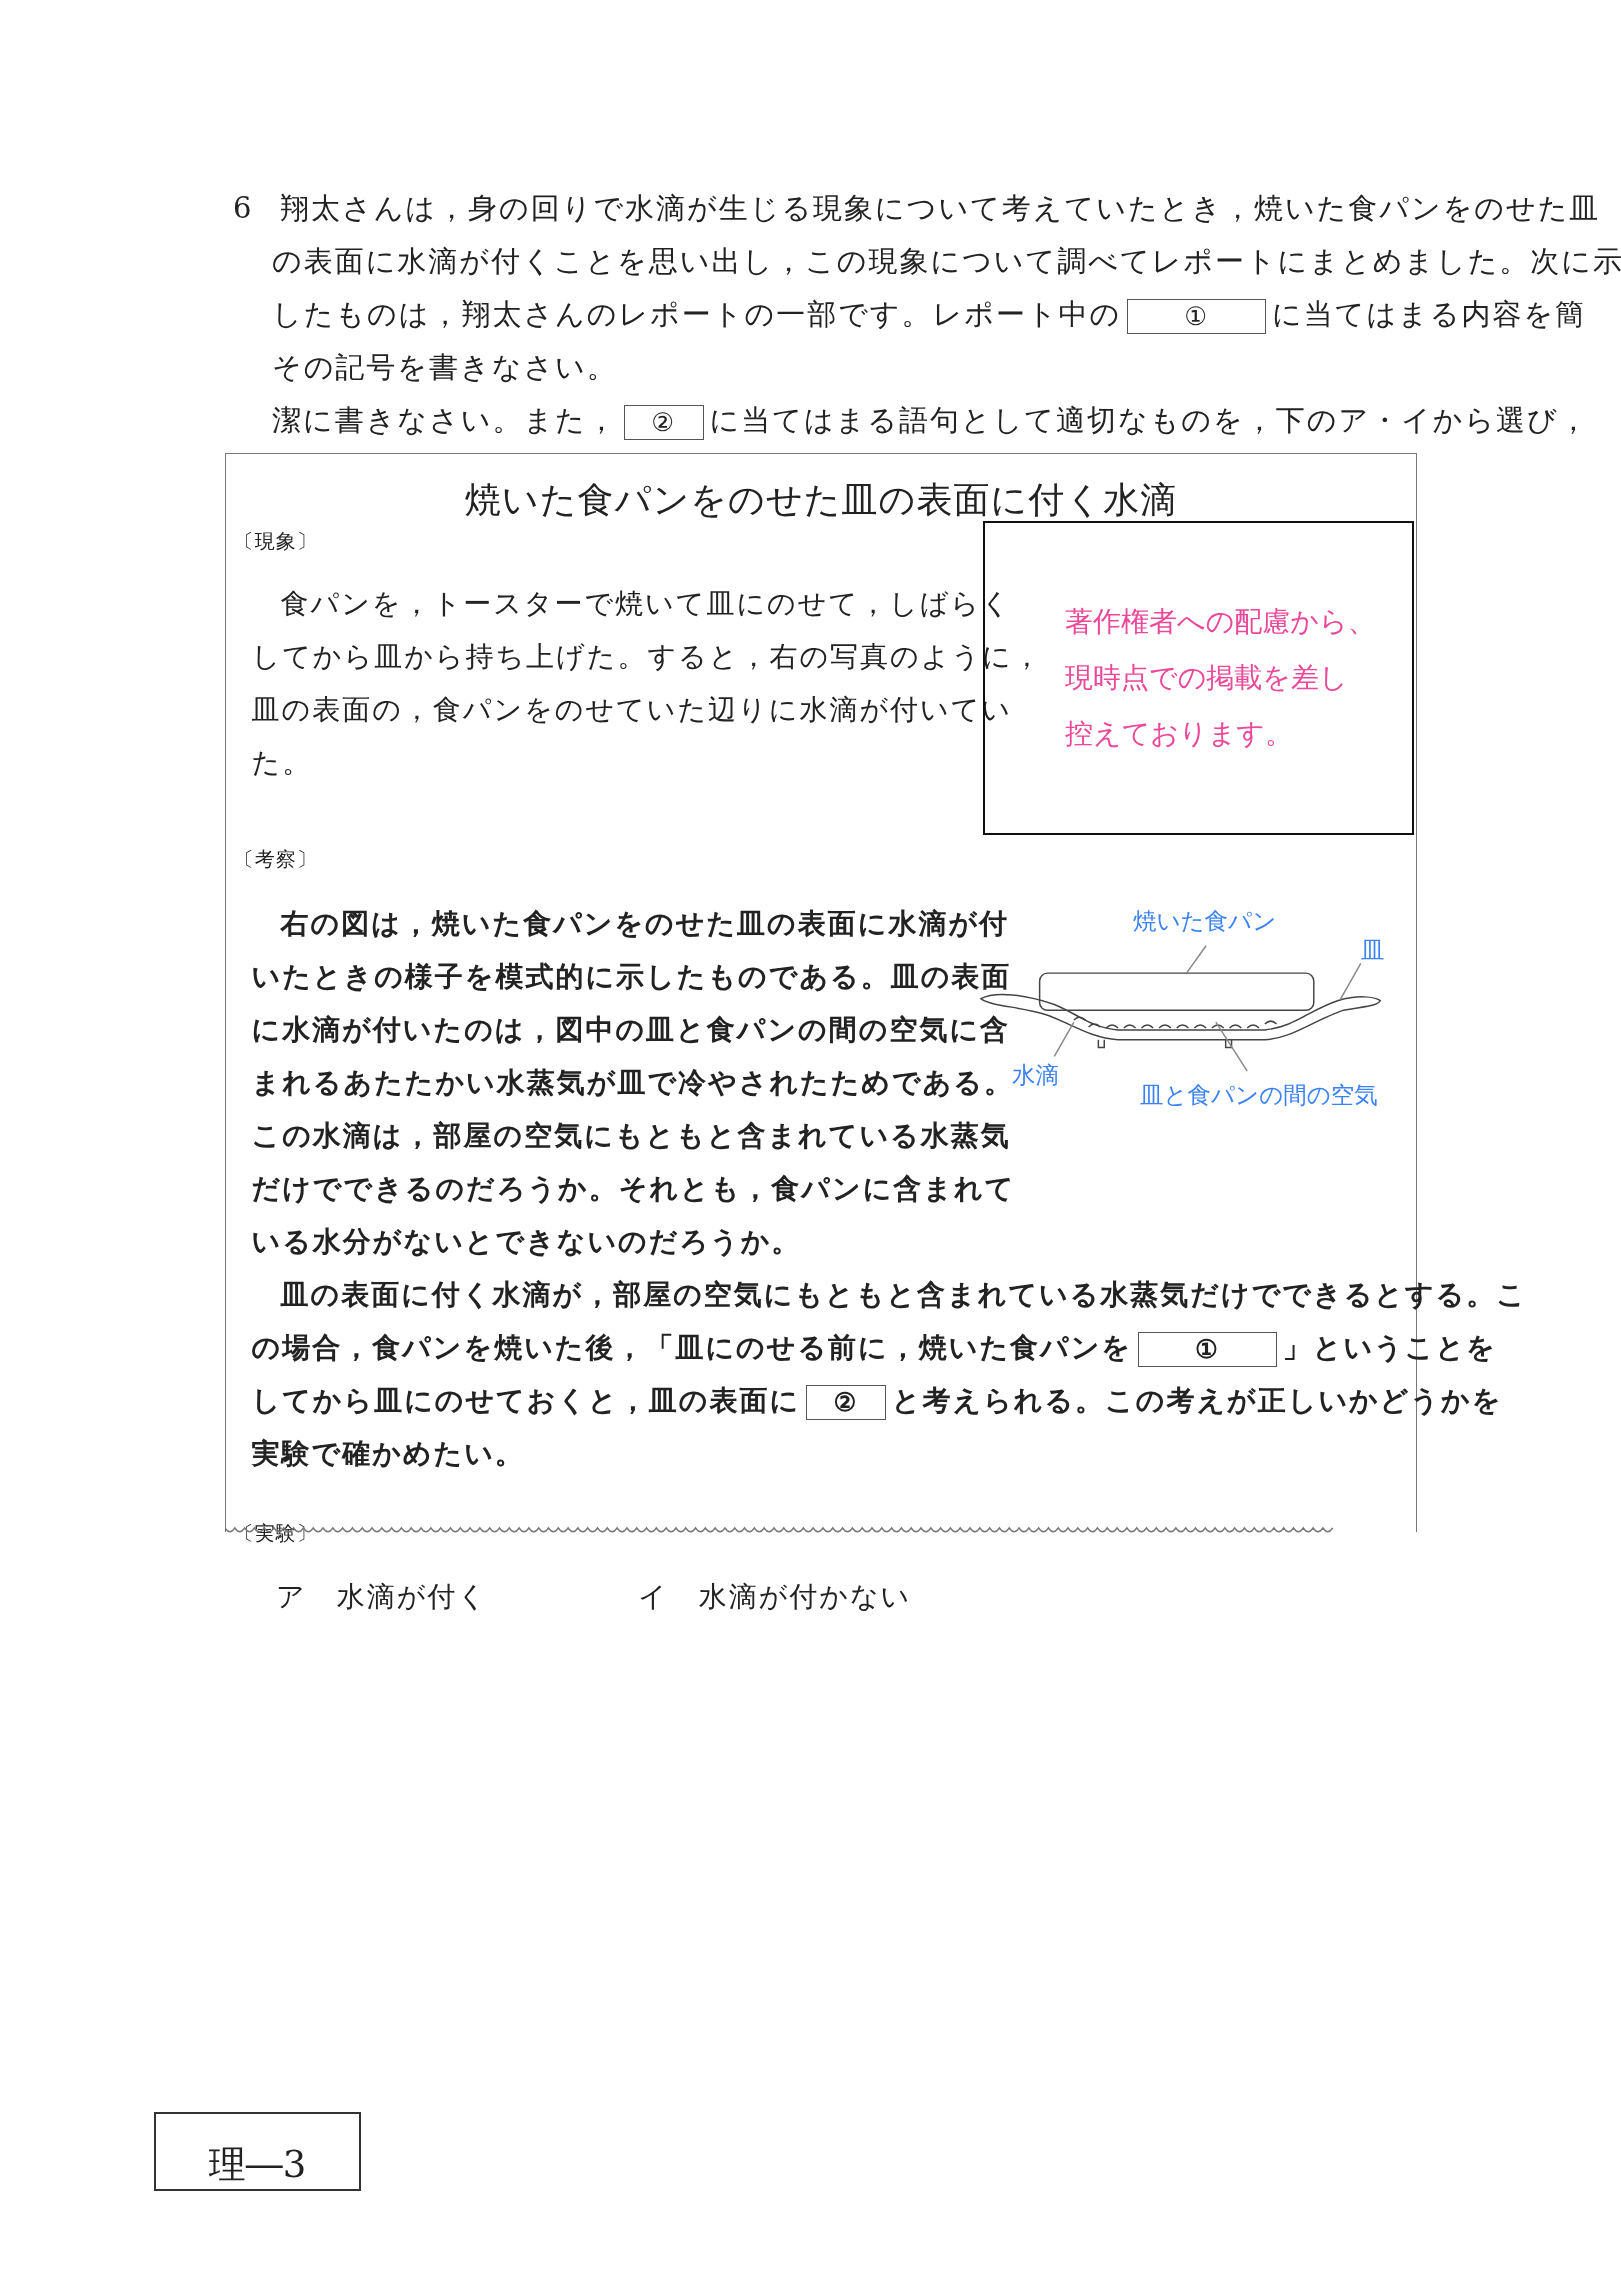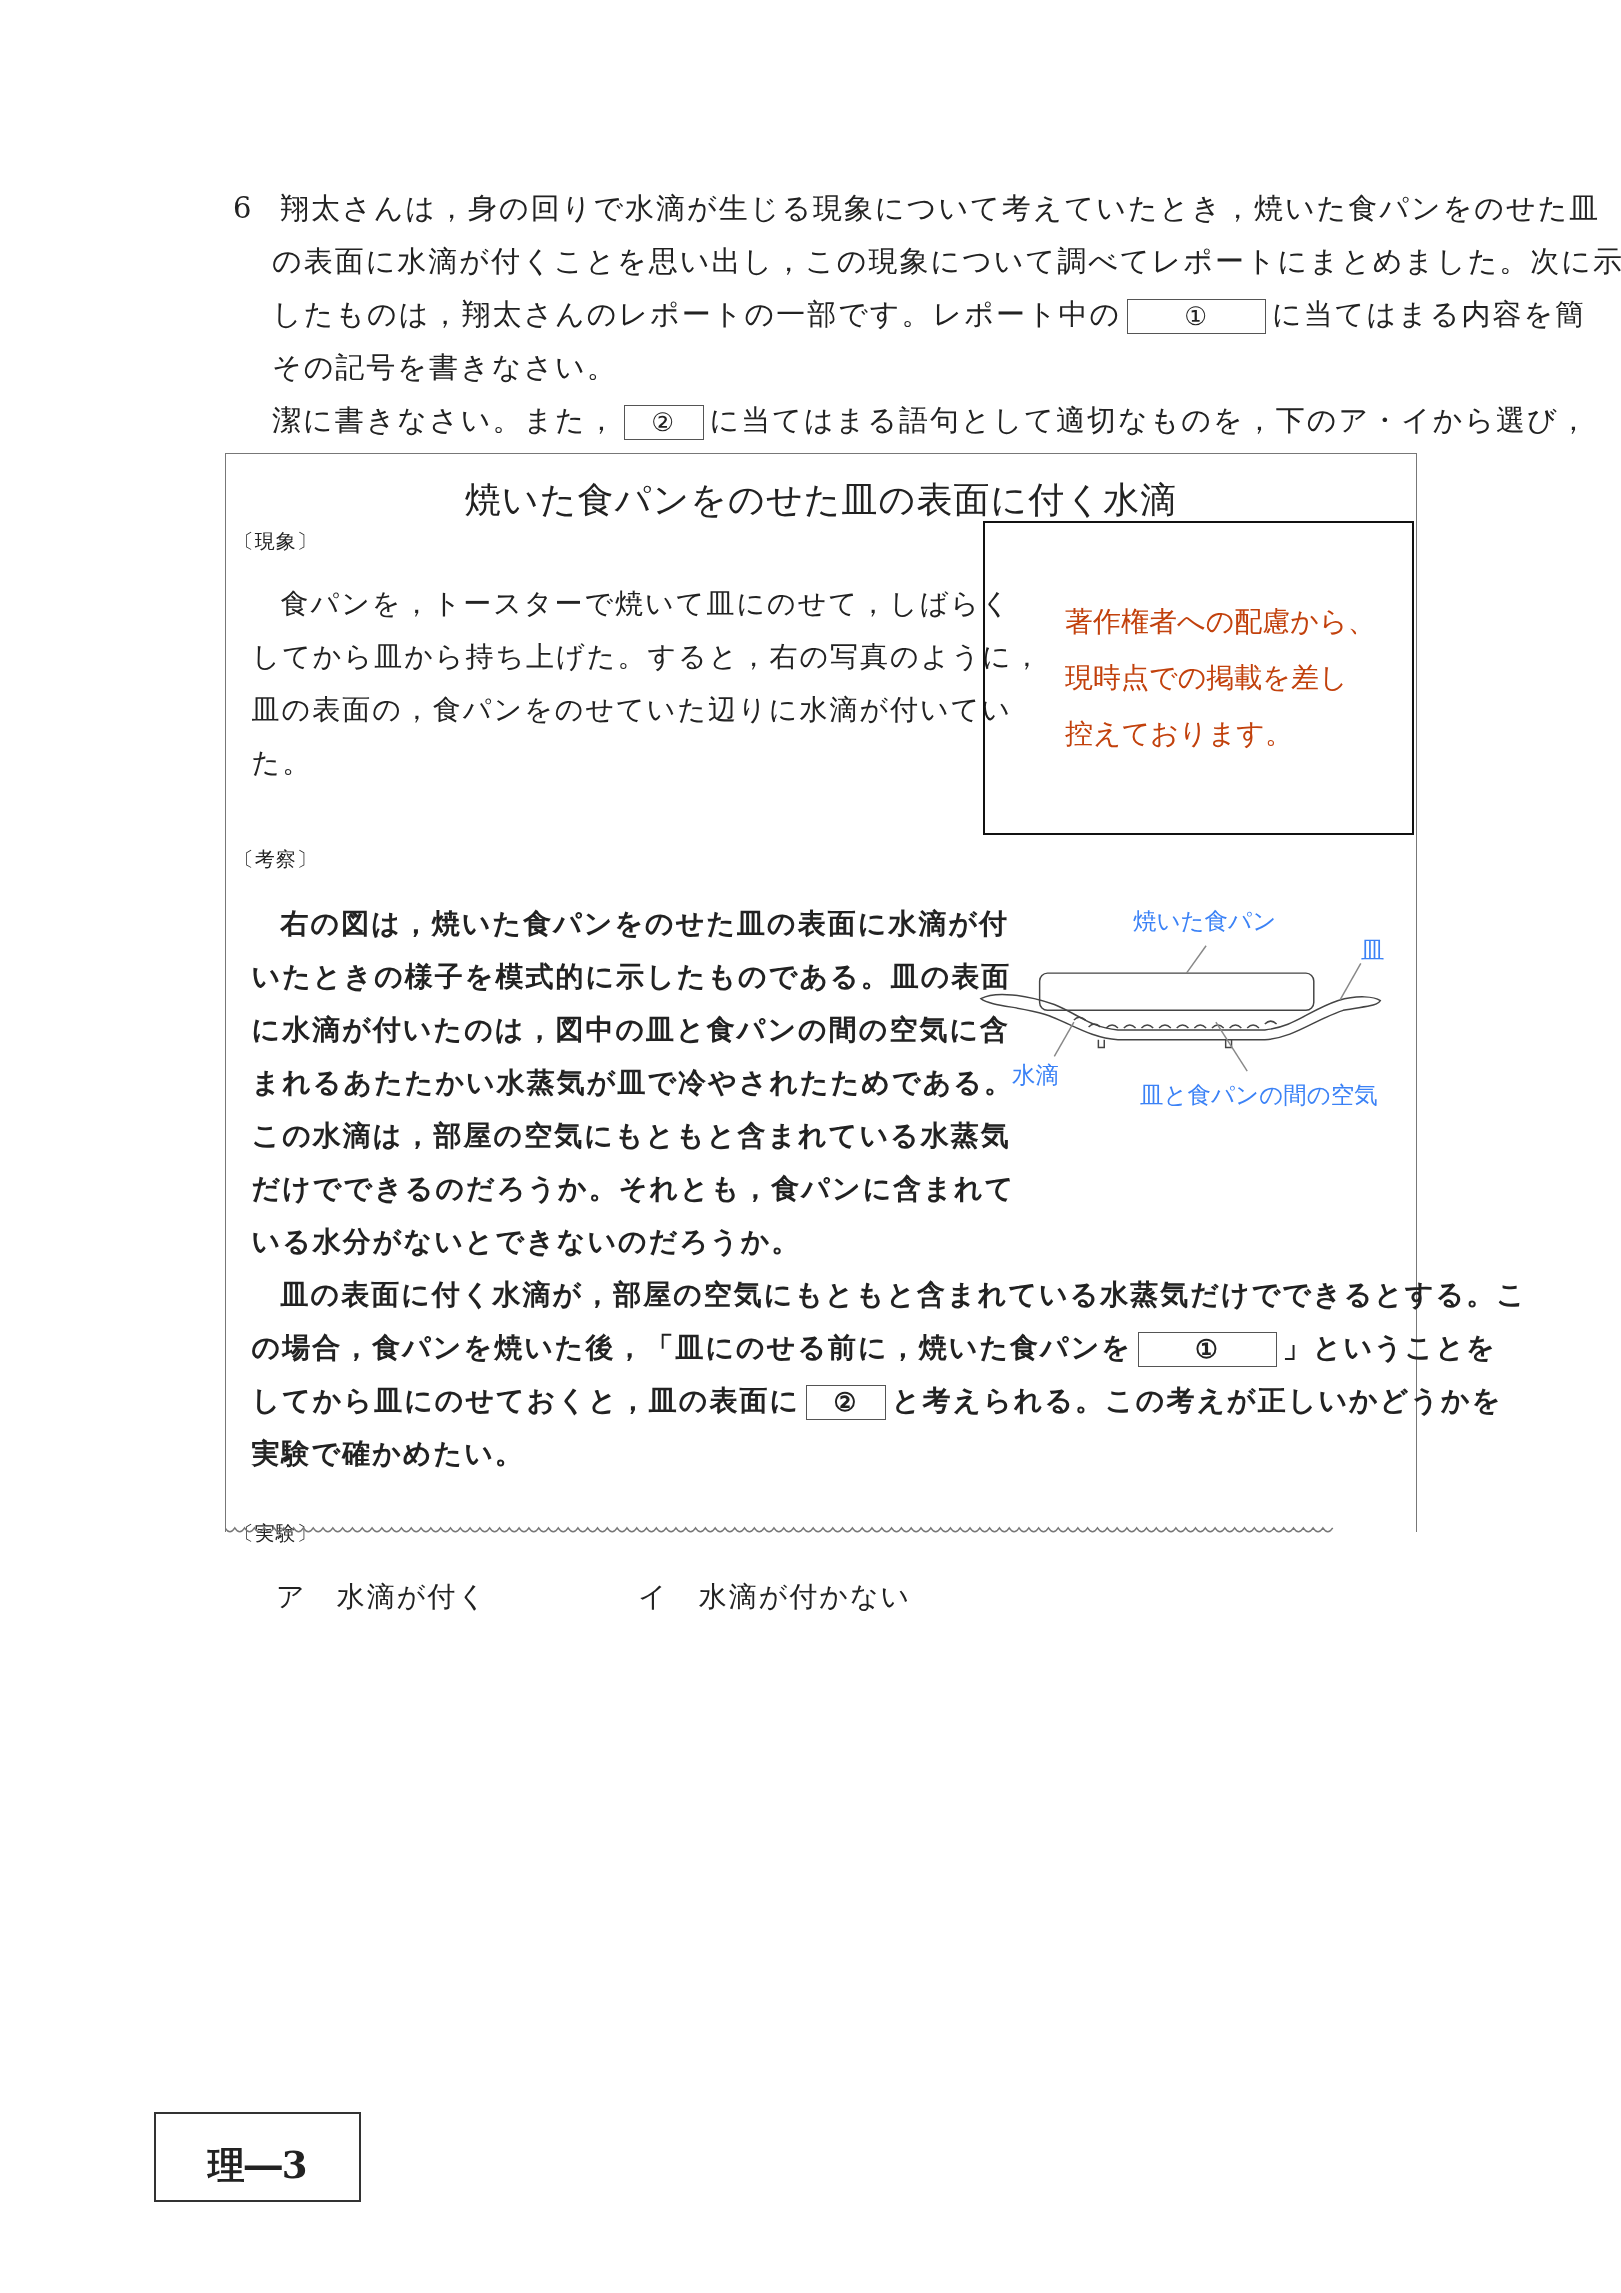--- a/index.html
+++ b/index.html
@@ -9,26 +9,26 @@
   .q .line{display:block;padding-left:39px;white-space:nowrap;}
   .q .line.first{padding-left:47px;}
   .blank{display:inline-block;border:1.5px solid #555;text-align:center;height:33px;line-height:33px;vertical-align:middle;font-size:25.5px;margin:0 5.9px;}
   .b1{width:137px;} .b2{width:78px;}
   .report{position:absolute;left:225px;top:453px;width:1190px;height:1078px;border:1.5px solid #777;border-bottom:none;}
   .wavy{position:absolute;left:225px;top:1524px;width:1193px;height:13.7px;}
   .title{position:absolute;top:21.6px;left:0;width:100%;text-align:center;font-size:36px;letter-spacing:1px;}
   .sec{position:absolute;left:7.8px;font-size:20px;letter-spacing:1px;}
   .para{position:absolute;left:25.5px;font-size:28px;line-height:53px;letter-spacing:2px;white-space:nowrap;}
   .photo{position:absolute;left:757px;top:67px;width:431px;height:314px;border:2.5px solid #111;box-sizing:border-box;}
-  .photo .msg{position:absolute;left:80px;top:71px;font-size:28px;line-height:56px;color:#c2410c;white-space:pre;}
+  .photo .msg{position:absolute;left:80px;top:71px;font-size:28px;line-height:56px;color:#ec4899;white-space:pre;}
   .diagram{position:absolute;left:745px;top:431px;width:431px;height:235px;}
   .diagram .lbl{position:absolute;font-size:23.5px;color:#3b82f6;white-space:nowrap;}
   .choices{position:absolute;left:276px;top:1578px;font-size:28px;letter-spacing:2px;white-space:pre;}
   .choices span{margin-right:0;}
-  .footer{position:absolute;left:154px;top:2112px;width:207px;height:90px;border:2px solid #333;box-sizing:border-box;text-align:center;line-height:102px;font-size:37px;font-weight:bold;}
+  .footer{position:absolute;left:154px;top:2112px;width:207px;height:79px;border:2px solid #333;box-sizing:border-box;text-align:center;line-height:102px;font-size:37px;}
 </style>
 </head>
 <body>
 
 <div class="q">
   <span class="num">6</span>
   <span class="line first">翔太さんは，身の回りで水滴が生じる現象について考えていたとき，焼いた食パンをのせた皿</span>
   <span class="line">の表面に水滴が付くことを思い出し，この現象について調べてレポートにまとめました。次に示</span>
   <span class="line"><span>したものは，翔太さんのレポートの一部です。レポート中の</span><span class="blank b1">①</span><span>に当てはまる内容を簡</span></span>
   <span class="line">その記号を書きなさい。</span>

